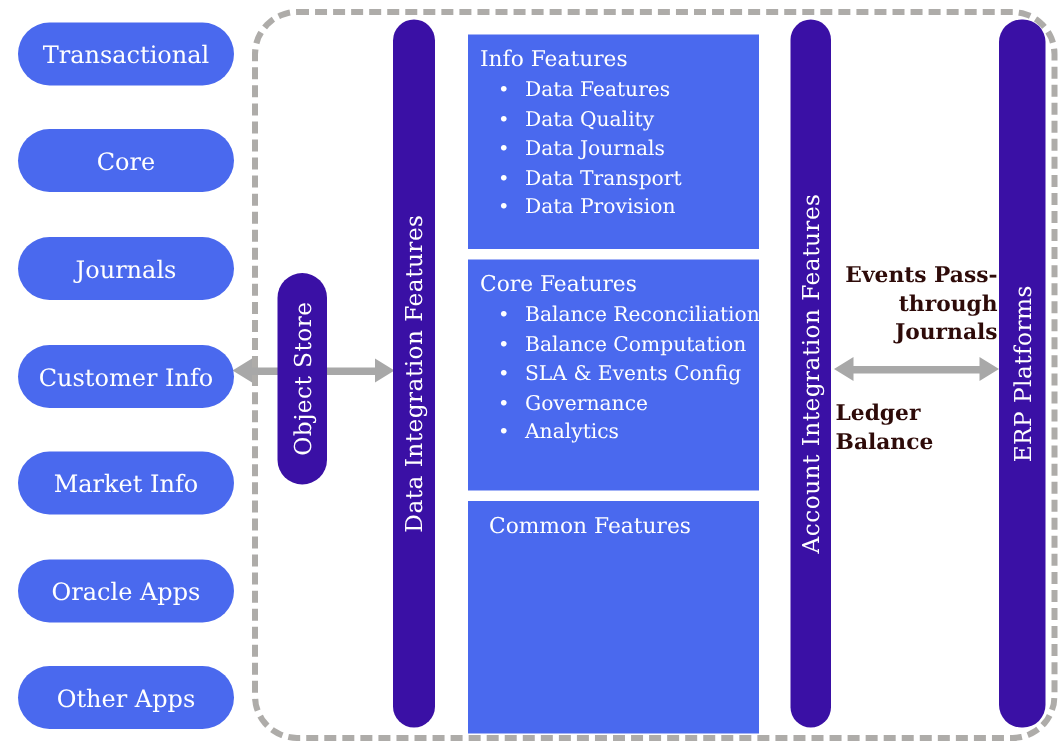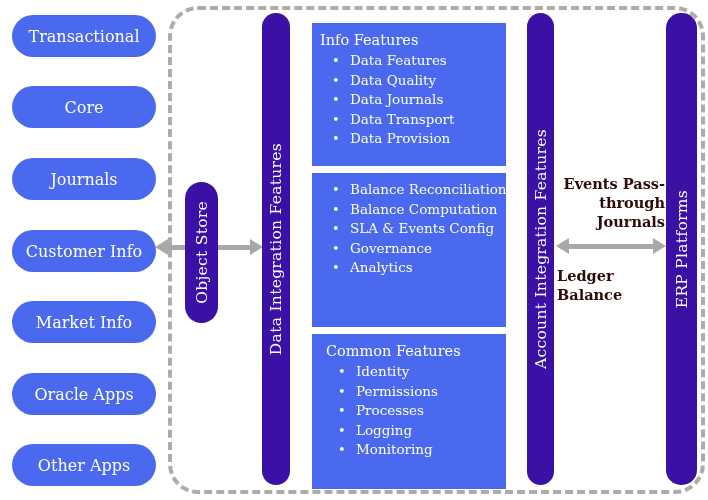--- a/index.html
+++ b/index.html
@@ -230,38 +230,32 @@
     <ul>
       <li><span class="bullet-dot">•</span><span>Data Features</span></li>
       <li><span class="bullet-dot">•</span><span>Data Quality</span></li>
       <li><span class="bullet-dot">•</span><span>Data Journals</span></li>
       <li><span class="bullet-dot">•</span><span>Data Transport</span></li>
       <li><span class="bullet-dot">•</span><span>Data Provision</span></li>
     </ul>
   </div>
 
   <div class="fbox fbox-1">
+    <div class="ftitle">Core Features</div>
     <ul>
       <li><span class="bullet-dot">•</span><span>Balance Reconciliation</span></li>
       <li><span class="bullet-dot">•</span><span>Balance Computation</span></li>
       <li><span class="bullet-dot">•</span><span>SLA &amp; Events Config</span></li>
       <li><span class="bullet-dot">•</span><span>Governance</span></li>
       <li><span class="bullet-dot">•</span><span>Analytics</span></li>
     </ul>
   </div>
 
   <div class="fbox fbox-2">
     <div class="ftitle">Common Features</div>
-    <ul>
-      <li><span class="bullet-dot">•</span><span>Identity</span></li>
-      <li><span class="bullet-dot">•</span><span>Permissions</span></li>
-      <li><span class="bullet-dot">•</span><span>Processes</span></li>
-      <li><span class="bullet-dot">•</span><span>Logging</span></li>
-      <li><span class="bullet-dot">•</span><span>Monitoring</span></li>
-    </ul>
   </div>
 
   <div class="ann ann-top">
     <div>Events Pass-</div>
     <div>through</div>
     <div>Journals</div>
   </div>
   <div class="ann ann-bottom">
     <div>Ledger Balance</div>
   </div>

